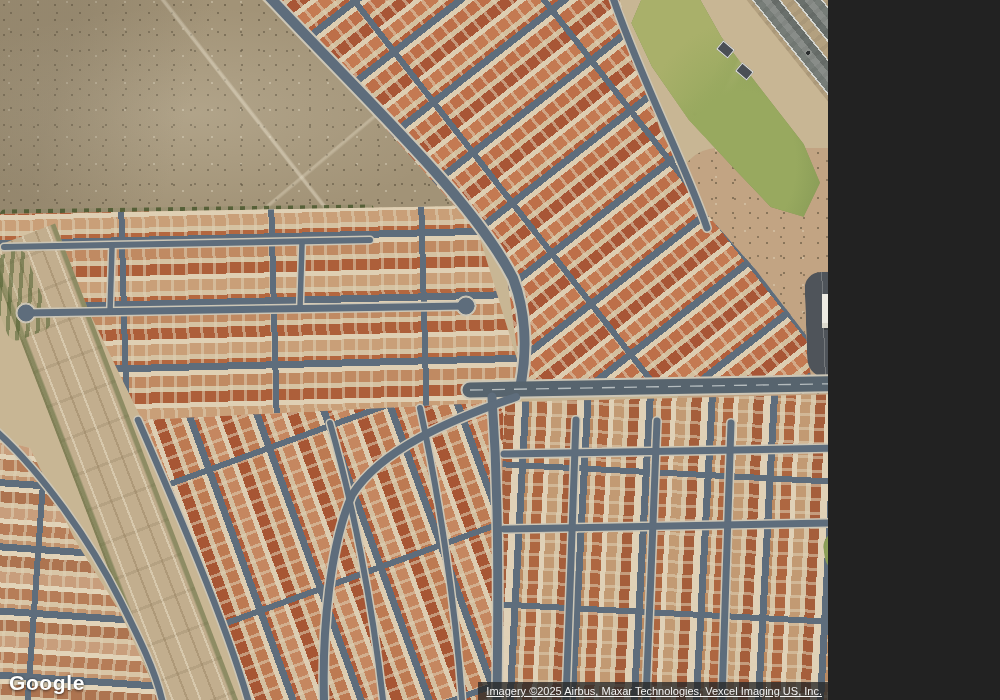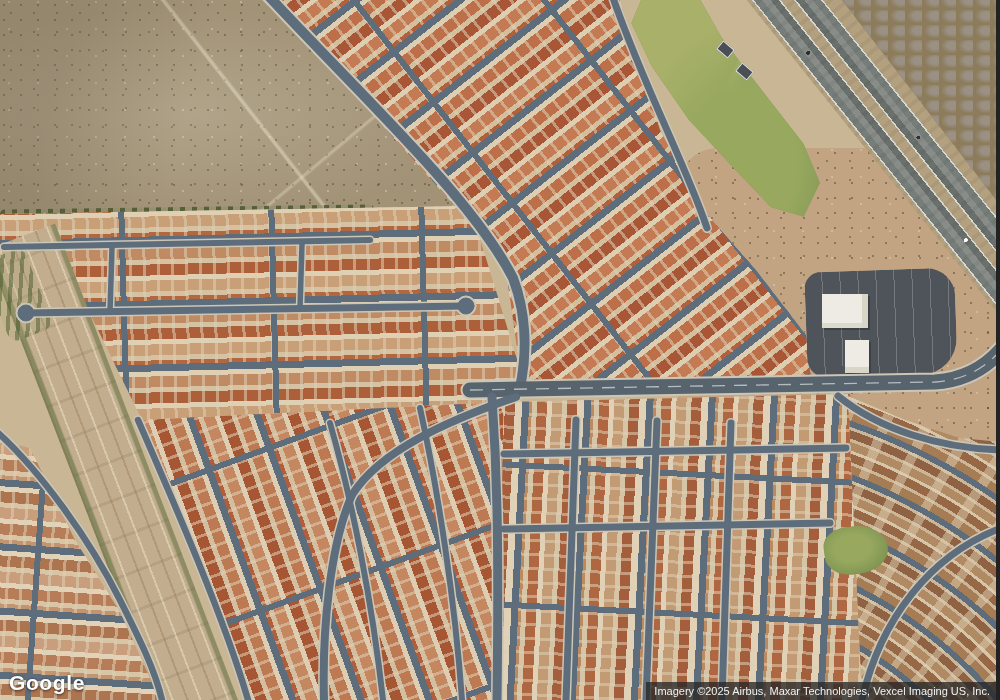--- a/index.html
+++ b/index.html
@@ -1,17 +1,17 @@
 <!DOCTYPE html>
 <html style="--base-tan: #c8b694; --desert-gray: #a29377; --desert-brown: #8d7c5b; --desert-pink: #c2a483; --wash-tan: #c2ae8e; --park-green: #7d9251; --park-green-light: #98a95f; --veg-dark: #5a6a3a; --street-gray: #5e6d7c; --street-casing: #ccc6b6; --arterial-gray: #57646e; --road-line: #d4d9da; --roof-red: #b05f3d; --roof-orange: #c1734d; --roof-brown: #a07050; --roof-salmon: #c2946f; --lot-tan: #d5c2a2; --lot-light: #e0d0b5; --freeway-lane: #898d89; --freeway-dark: #6a706c; --freeway-line: #d8d9d3; --freeway-shoulder: #b3a07f; --parking-dark: #4f545a; --building-white: #edebe3; --attr-bar: rgba(40,40,40,0.78);"><head>
 <meta charset="utf-8">
 <style>
   html,body{margin:0;padding:0;background:#222;}
   .map{
-    position:relative;width:996px;height:700px;overflow:hidden;
+    position:relative;width:828px;height:700px;overflow:hidden;
     background:var(--base-tan,#c8b694);
     font-family:"Liberation Sans",sans-serif;
     cursor:grab;
   }
   .abs{position:absolute;}
   
   .hz{position:absolute;overflow:hidden;}
   .hz .pat{
     position:absolute;left:50%;top:50%;width:220%;height:220%;
     transform:translate(-50%,-50%) rotate(var(--rot,0deg));
@@ -62,21 +62,21 @@
   .logo{
     position:absolute;left:9px;bottom:5px;
     color:#fff;font-size:21px;font-weight:700;letter-spacing:.6px;
     text-shadow:0 1px 3px rgba(0,0,0,.55), 0 0 2px rgba(0,0,0,.4);
     user-select:none;cursor:pointer;
   }
   .attr{
     position:absolute;right:0;bottom:0;height:18px;
     background:var(--attr-bar,rgba(40,40,40,.78));
     color:#f2f2f2;font-size:11px;line-height:18px;
-    padding:0 6px 0 8px;white-space:nowrap;
+    padding:0 6px 0 8px;white-space:nowrap;text-decoration:underline;
   }
   svg.roads{position:absolute;left:0;top:0;pointer-events:none;}
 </style>
 </head>
 <body>
 
 <div class="map">
 
   <div class="abs speck" style="left:678px;top:148px;width:322px;height:345px;background-color:var(--desert-pink);border-radius:40px 0 0 30px;"></div>
 

